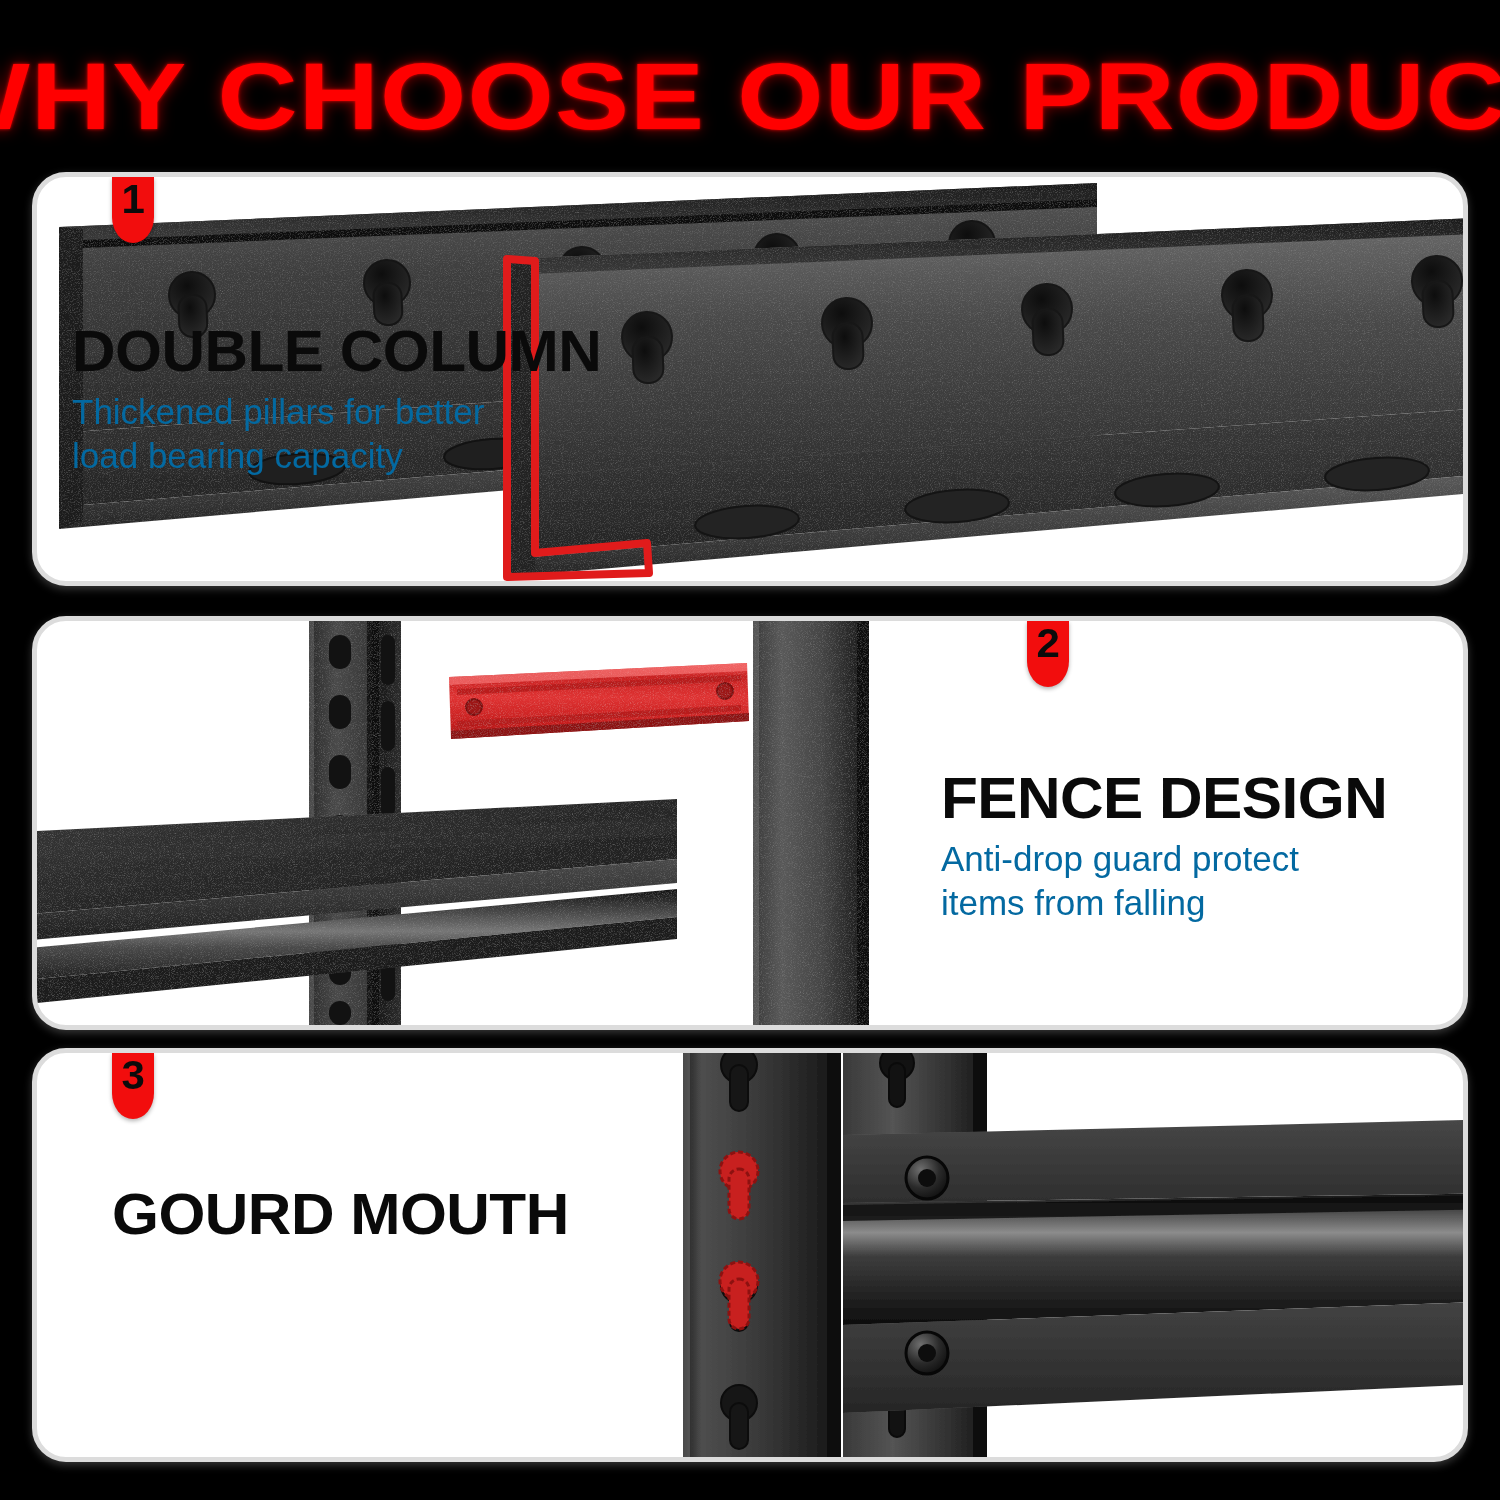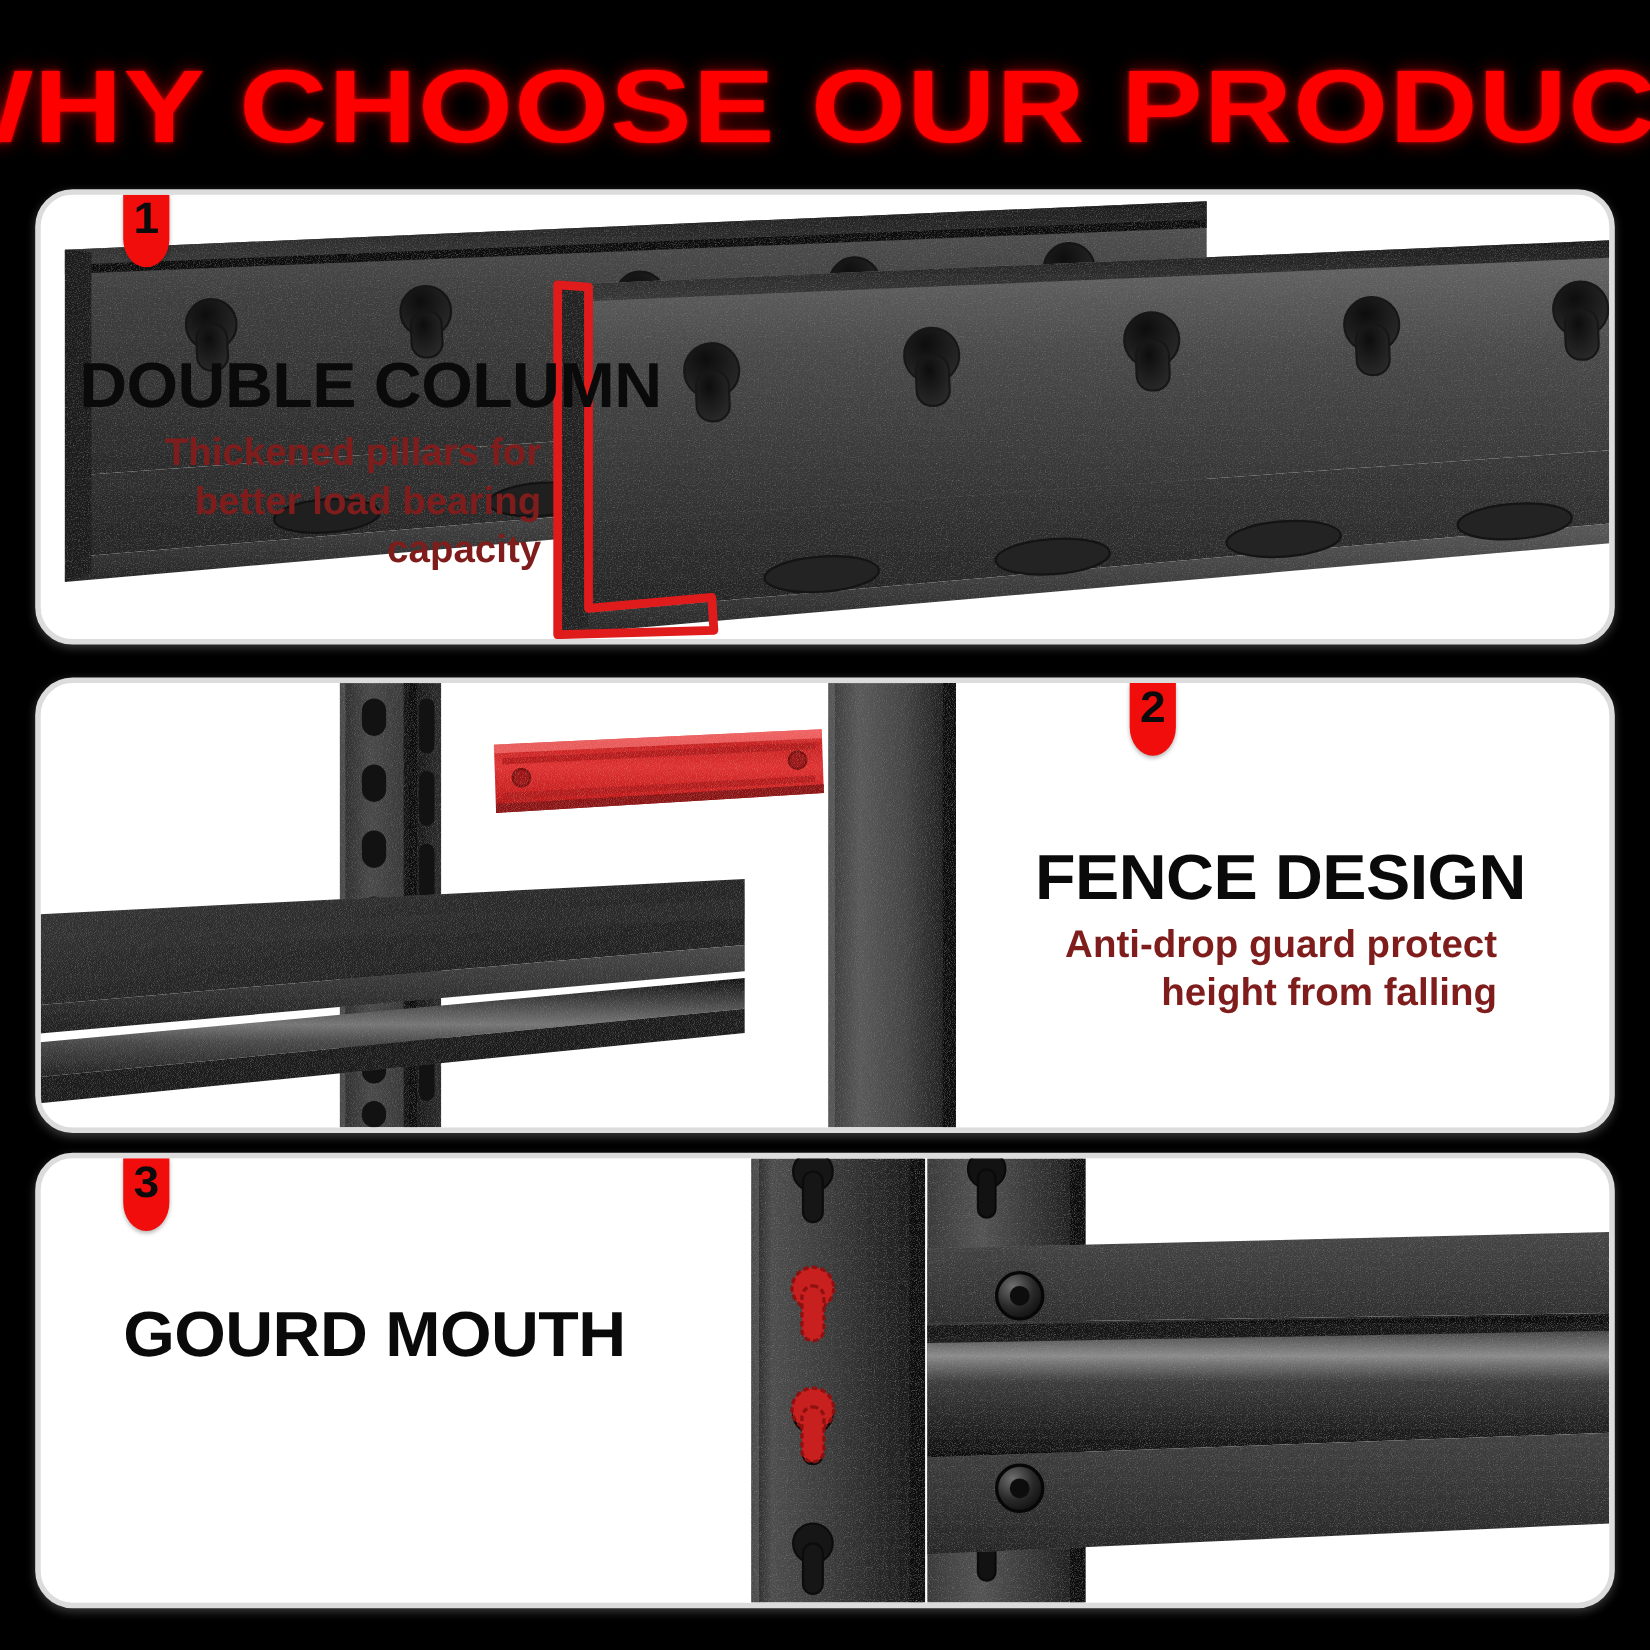--- a/index.html
+++ b/index.html
@@ -75,39 +75,39 @@
     line-height: 44px;
     font-weight: 700;
     color: #0b0b0b;
     transform: scaleX(1.05);
   }
   #badge-1 { top: 0px; left: 75px; }
   #badge-2 { top: 0px; left: 990px; }
   #badge-3 { top: 0px; left: 75px; }
 
   
-  .text-block { position: absolute; z-index: 30; text-align: right; }
+  .text-block { position: absolute; z-index: 30; }
   .heading {
     font-family: "Liberation Sans Narrow", "Liberation Sans", "DejaVu Sans", sans-serif;
     font-weight: 700;
     font-size: 58px;
     line-height: 58px;
     letter-spacing: -0.5px;
     color: #0a0a0a;
     transform: scaleX(1.04);
     transform-origin: left center;
     white-space: nowrap;
     margin-bottom: 10px;
   }
   .body-copy {
     font-family: "Liberation Sans", "DejaVu Sans", sans-serif;
-    font-weight: 700;
+    font-weight: 400;
     font-size: 35px;
     line-height: 44px;
-    color: #7f1d1d;
+    color: #0369a1;
     max-width: 420px;
   }
 
   #text-1 { top: 145px; left: 35px; }
   #text-2 { top: 148px; left: 904px; }
   #text-3 { top: 132px; left: 75px; }
 
   
   #art-1 {
     position: absolute;
@@ -375,21 +375,21 @@
       </g>
     </svg>
   </div>
 
   <div class="badge" id="badge-2">
     <span>2</span>
   </div>
 
   <div class="text-block" id="text-2">
     <div class="heading">FENCE DESIGN</div>
-    <div class="body-copy">Anti-drop guard protect height from falling</div>
+    <div class="body-copy">Anti-drop guard protect items from falling</div>
   </div>
 </div>
 
 <div class="card" id="card-3">
 
   <div id="art-3">
     <svg class="art" viewBox="0 0 1426 404" preserveAspectRatio="xMidYMid slice" aria-hidden="true">
       <defs>
         <linearGradient id="p3post" x1="0" y1="0" x2="1" y2="0">
           <stop offset="0%" stop-color="#1e1e1e"></stop>

